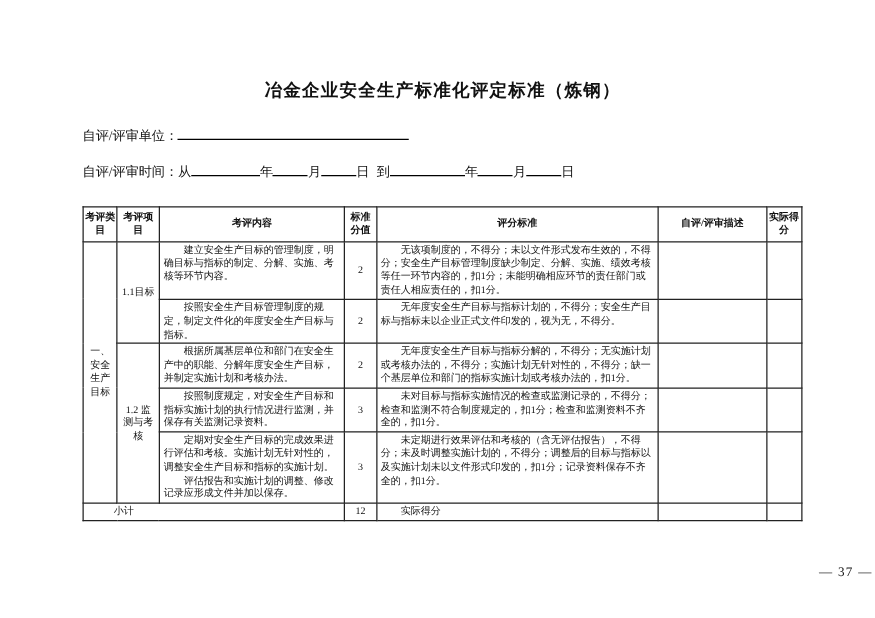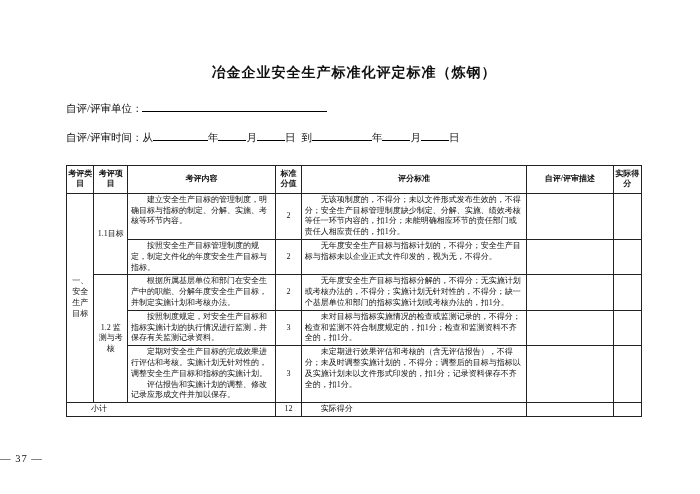--- a/index.html
+++ b/index.html
@@ -15,21 +15,21 @@
   .gs{margin-left:6px}
   table.assessment{width:100%;border-collapse:collapse;table-layout:fixed;
         font-size:8px;line-height:1.35;margin-top:20px;}
   .assessment th,.assessment td{border:1px solid #222;padding:1px 3px;vertical-align:middle;
         word-break:break-all;}
   .assessment th{font-weight:bold;text-align:center;padding:3px 1px;line-height:1.3;}
   td.c{text-align:center;}
   td.top{vertical-align:top;}
   .indent{text-indent:2em;margin:0;}
   .bold{font-weight:normal;}
-  .pageno{position:absolute;left:0;right:2px;bottom:30px;text-align:left;
+  .pageno{position:absolute;left:0;right:2px;bottom:30px;text-align:right;
         font-size:10.5px;letter-spacing:1px;}
 </style>
 </head>
 <body>
 
 <div class="page">
 
   <h1 class="title">冶金企业安全生产标准化评定标准（炼钢）</h1>
 
   <div class="form-line">

